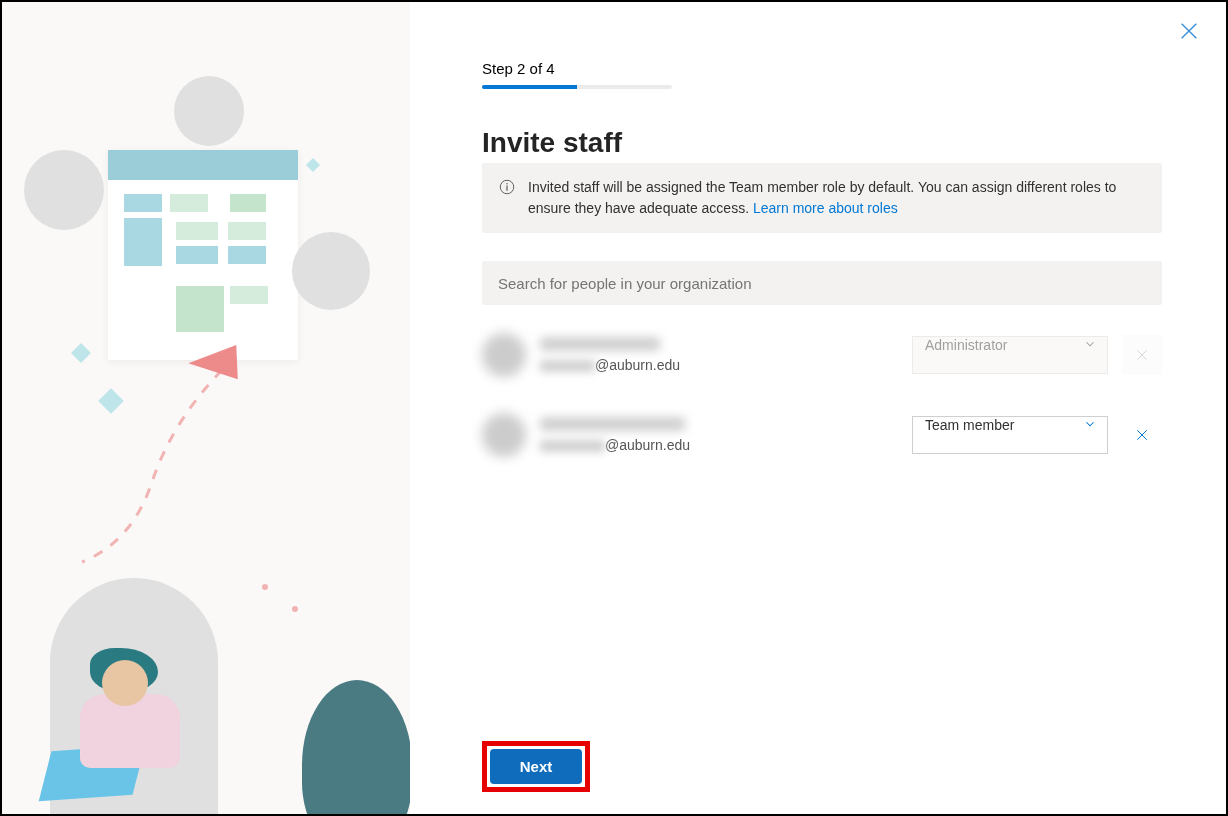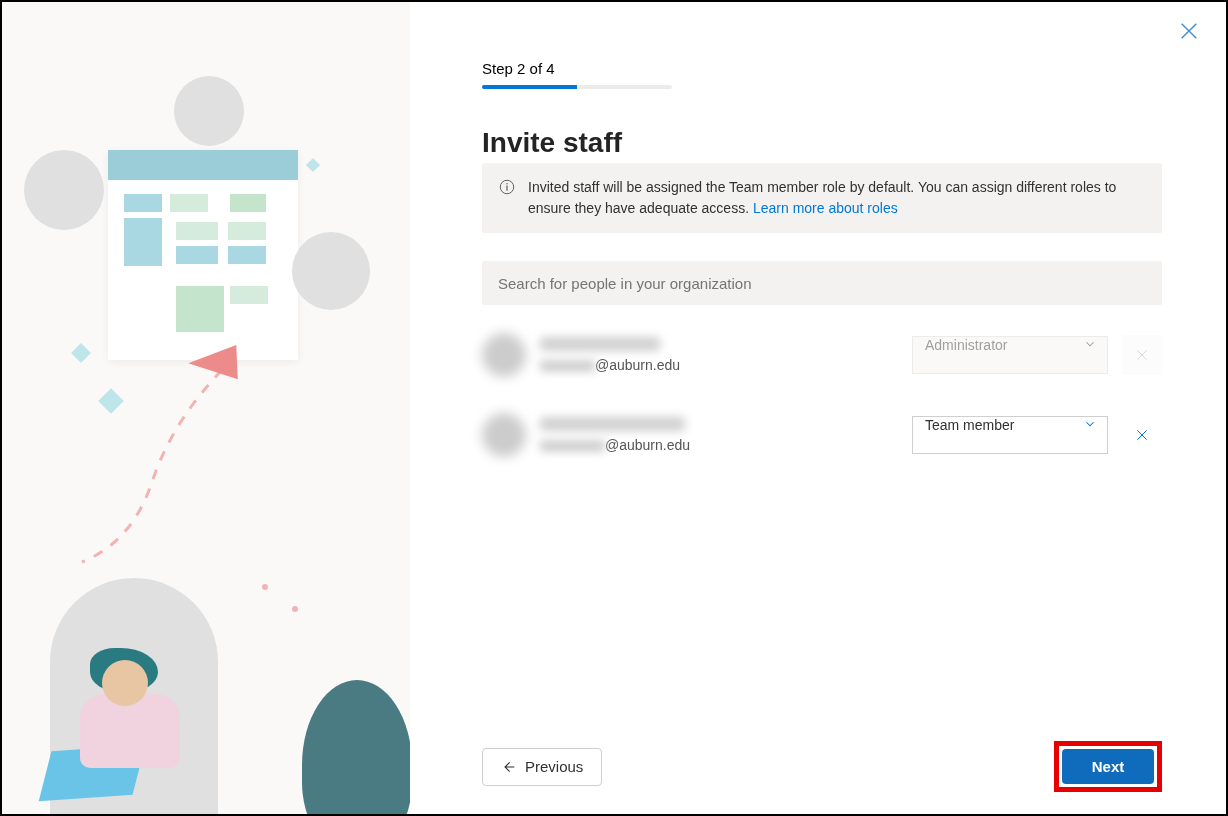--- a/index.html
+++ b/index.html
@@ -171,24 +171,18 @@
       <div class="remove-btn">
         <svg viewBox="0 0 24 24">
             <path d="M5 5 L19 19 M19 5 L5 19" stroke="#0078d4" stroke-width="1.5"></path>
           </svg>
       </div>
     </div>
 
     
 
     <div class="footer">
-      <button class="btn-prev">
-        <svg viewBox="0 0 24 24">
-            <path d="M13 5l-7 7 7 7 M6 12h14" stroke="#323130" stroke-width="1.6" fill="none"></path>
-          </svg>
-        <span>Previous</span>
-      </button>
       <div class="next-wrap">
         <button class="btn-next">Next</button>
       </div>
     </div>
   </div>
 </div>
 
 </body></html>

